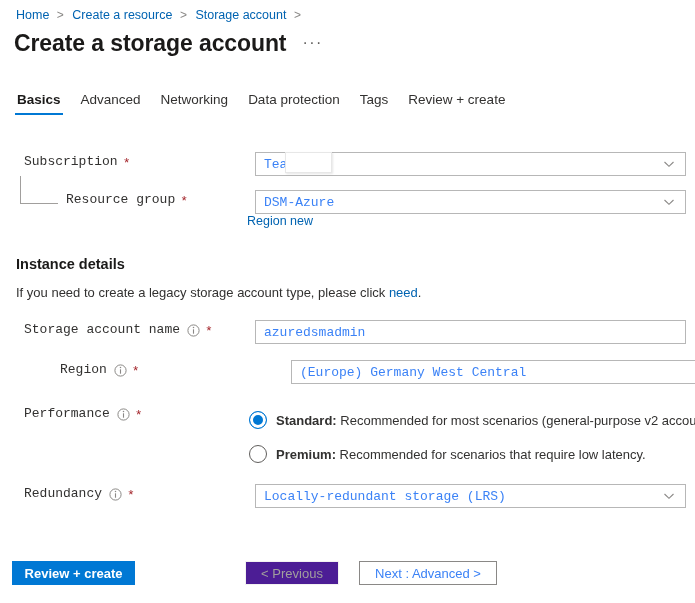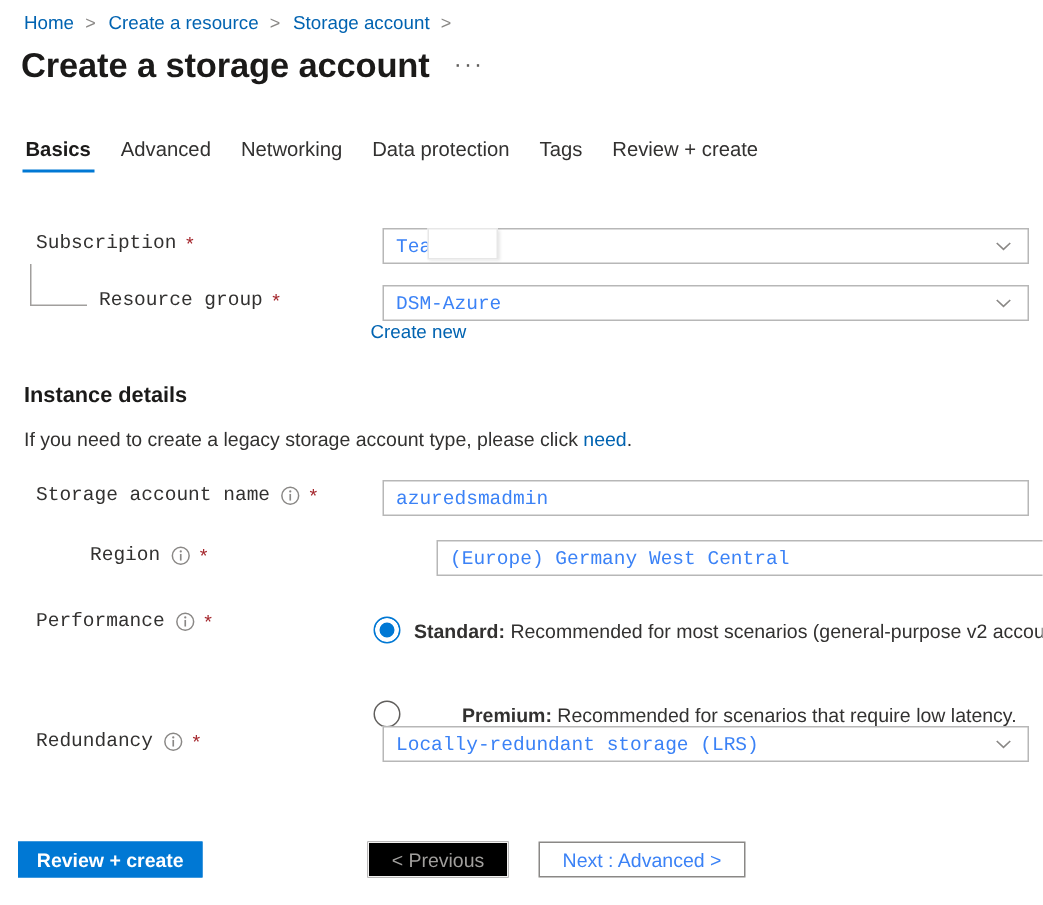--- a/index.html
+++ b/index.html
@@ -270,21 +270,21 @@
     background: #0078d4;
     color: #ffffff;
     font-weight: 700;
     border: 1px solid #0078d4;
   }
   .btn-disabled {
     left: 245px;
     top: 561px;
     width: 94px;
     height: 24px;
-    background: #000000;
+    background: #4c1d95;
     color: #a19f9d;
     border: 1px solid #f3f2f1;
     cursor: default;
   }
   .btn-secondary {
     left: 359px;
     top: 561px;
     width: 138px;
     height: 24px;
     background: #ffffff;
@@ -345,21 +345,21 @@
     </div>
     <div class="control">
       <span class="val">DSM-Azure</span>
       <span class="chev">
         <svg viewBox="0 0 12 12" width="12" height="12">
             <path d="M1.5 4 L6 8.3 L10.5 4" fill="none" stroke="#8a8886" stroke-width="1.1"></path>
           </svg>
       </span>
     </div>
   </div>
-  <a class="link create-new">Create new</a>
+  <a class="link create-new">Region new</a>
 
   <div class="section-head">Instance details</div>
   <div class="legacy-note">
     <span>If you need to create a legacy storage account type, please click </span><a class="link" style="font-size:13px;">need</a><span>.</span>
   </div>
 
   <div class="field-row" style="top:320px;">
     <div class="field-label">
       <span>Storage account name</span>
       <span class="info-icon">
@@ -410,21 +410,21 @@
       </span>
       <span class="req">*</span>
     </div>
   </div>
 
   <div class="radio-item" style="top:411px;">
     <span class="radio-mark checked"></span>
     <span><span class="radio-strong">Standard:</span><span> Recommended for most scenarios (general-purpose v2 account)</span></span>
   </div>
 
-  <div class="radio-item" style="top:467px;gap:32px;">
+  <div class="radio-item" style="top:445px;">
     <span class="radio-mark"></span>
     <span><span class="radio-strong">Premium:</span><span> Recommended for scenarios that require low latency.</span></span>
   </div>
 
   <div class="field-row" style="top:484px;">
     <div class="field-label">
       <span>Redundancy</span>
       <span class="info-icon">
         <svg viewBox="0 0 13 13" width="13" height="13">
             <circle cx="6.5" cy="6.5" r="5.6" fill="none" stroke="#8a8886" stroke-width="1"></circle>

